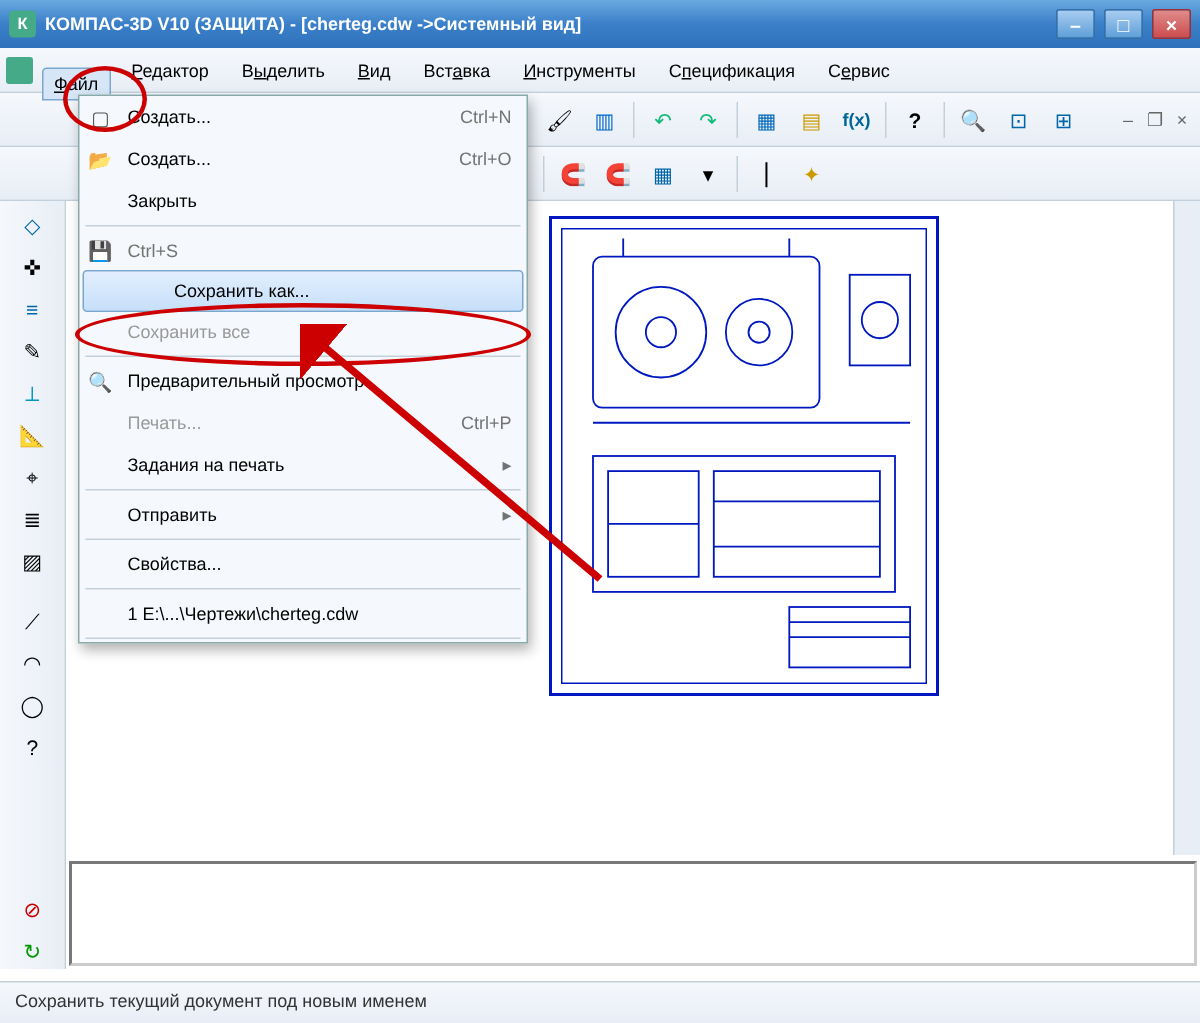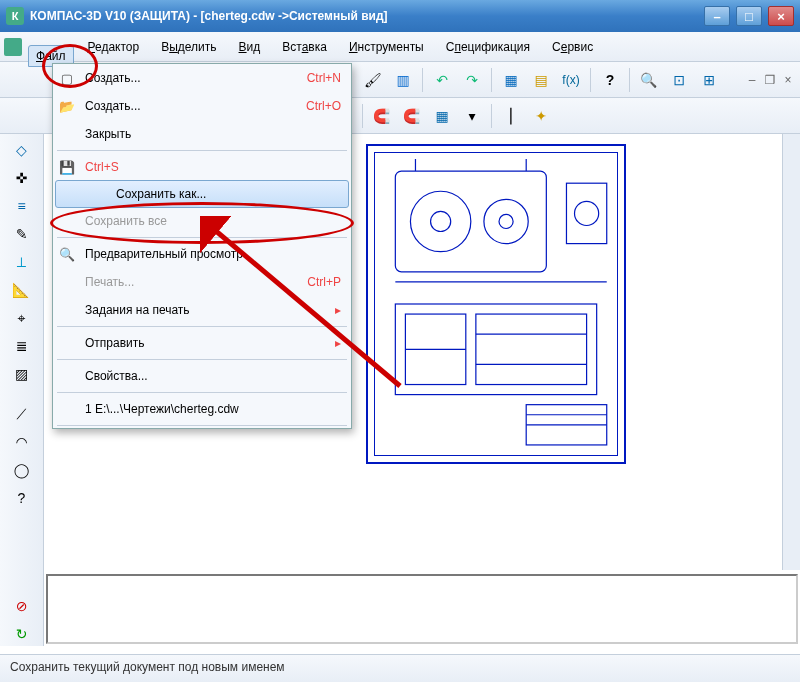--- a/index.html
+++ b/index.html
@@ -27,21 +27,21 @@
   .drawing-inner { position:absolute; inset:6px; border:1px solid #0018c0;}
   .statuspanel { position:absolute; left:46px; right:2px; bottom:2px; height:70px; border:2px inset #ccc; background:#fff;}
   .statusbar { position:absolute; left:0; right:0; bottom:0; height:28px; background:linear-gradient(#f5f8fc,#e8eef6); border-top:1px solid #c4cfdc; padding:5px 10px; color:#333;}
   
   .dropdown { position:absolute; top:63px; left:52px; width:300px; background:#f5f8fc; border:1px solid #8aa; box-shadow:2px 4px 8px rgba(0,0,0,.3); z-index:10;}
   .dd-item { display:flex; align-items:center; height:28px; padding:0 10px 0 4px; gap:8px; }
   .dd-item.disabled { color:#999; }
   .dd-item.hover { background:linear-gradient(#e3efff,#c6dff9); border:1px solid #7aa7d0; border-radius:3px; margin:-1px 2px; padding:0 8px 0 2px;gap:38px;}
   .dd-icon { width:20px; height:20px; display:inline-flex;align-items:center;justify-content:center; font-size:13px; color:#555;}
   .dd-label { flex:1; }
-  .dd-short { color:#ef4444; font-size:12px; }
+  .dd-short { color:#737373; font-size:12px; }
   .dd-sep { height:1px; background:#c4cfdc; margin:2px 4px; }
   
   .circle1 { position:absolute; top:44px; left:42px; width:56px;height:44px;border:3px solid #c00;border-radius:50%;z-index:50;pointer-events:none;}
   .oval2 { position:absolute; top:202px; left:50px; width:304px;height:42px;border:3px solid #c00;border-radius:50%/50%;z-index:50;pointer-events:none;}
   .arrow { position:absolute; top:216px; left:200px; width:210px; height:180px; z-index:49; pointer-events:none;}
   .mdi-icons { margin-left:auto; display:flex; gap:2px;}
   .mdi-icons span{display:inline-flex;width:16px;height:16px;align-items:center;justify-content:center;color:#666;}
   .scrollbar-v { position:absolute; top:134px; right:0; width:18px; bottom:112px; background:#e8eef6; border-left:1px solid #c4cfdc;}
   svg.mech { width:100%; height:100%; }
 </style>
@@ -72,21 +72,21 @@
 
 <div class="toolbar2">
   <span class="tbtn">🖌</span>
   <span class="tbtn" style="color:#0066cc">▥</span>
   <span class="sep"></span>
   <span class="tbtn" style="color:#1b7">↶</span>
   <span class="tbtn" style="color:#1b7">↷</span>
   <span class="sep"></span>
   <span class="tbtn" style="color:#06b">▦</span>
   <span class="tbtn" style="color:#c90">▤</span>
-  <span class="tbtn" style="color:#069;font-weight:normal;font-size:12px">f(x)</span>
+  <span class="tbtn" style="color:#069;font-weight:bold;font-size:12px">f(x)</span>
   <span class="sep"></span>
   <span class="tbtn" style="font-weight:bold">?</span>
   <div class="sep"></div>
   <span class="tbtn" style="color:#06a">🔍</span>
   <span class="tbtn" style="color:#06a">⊡</span>
   <span class="tbtn" style="color:#06a">⊞</span>
   <div class="mdi-icons">
     <span>–</span>
     <span>❐</span>
     <span>×</span>

